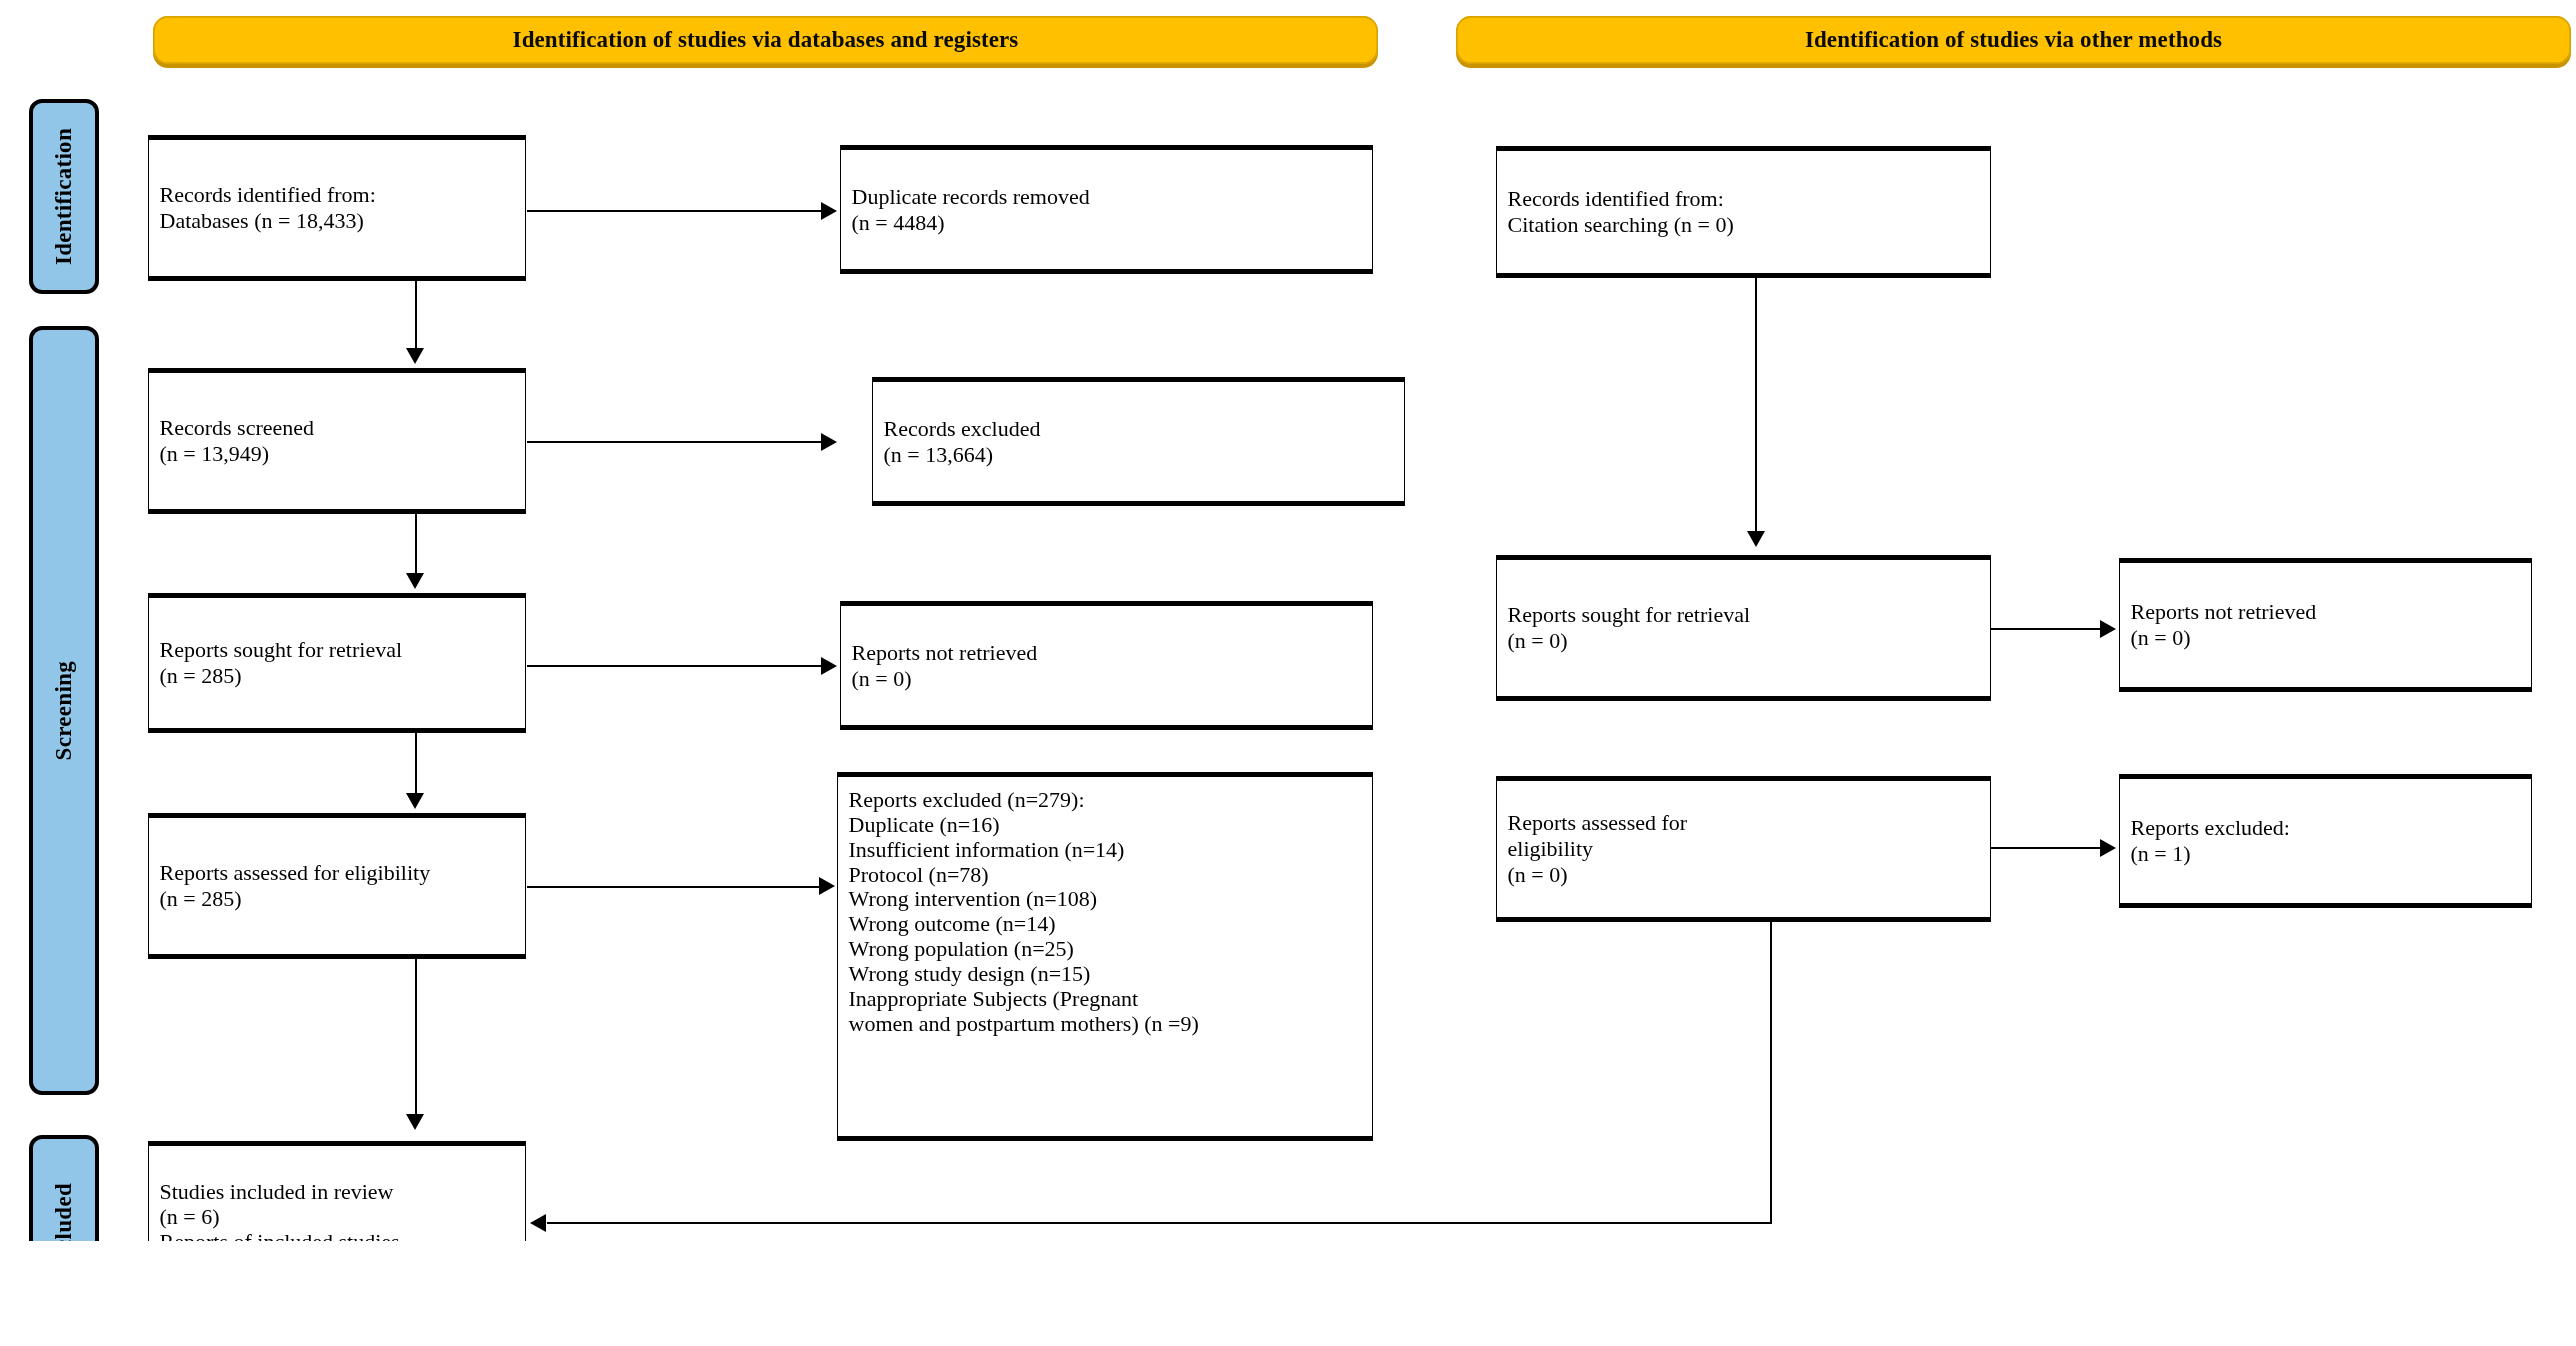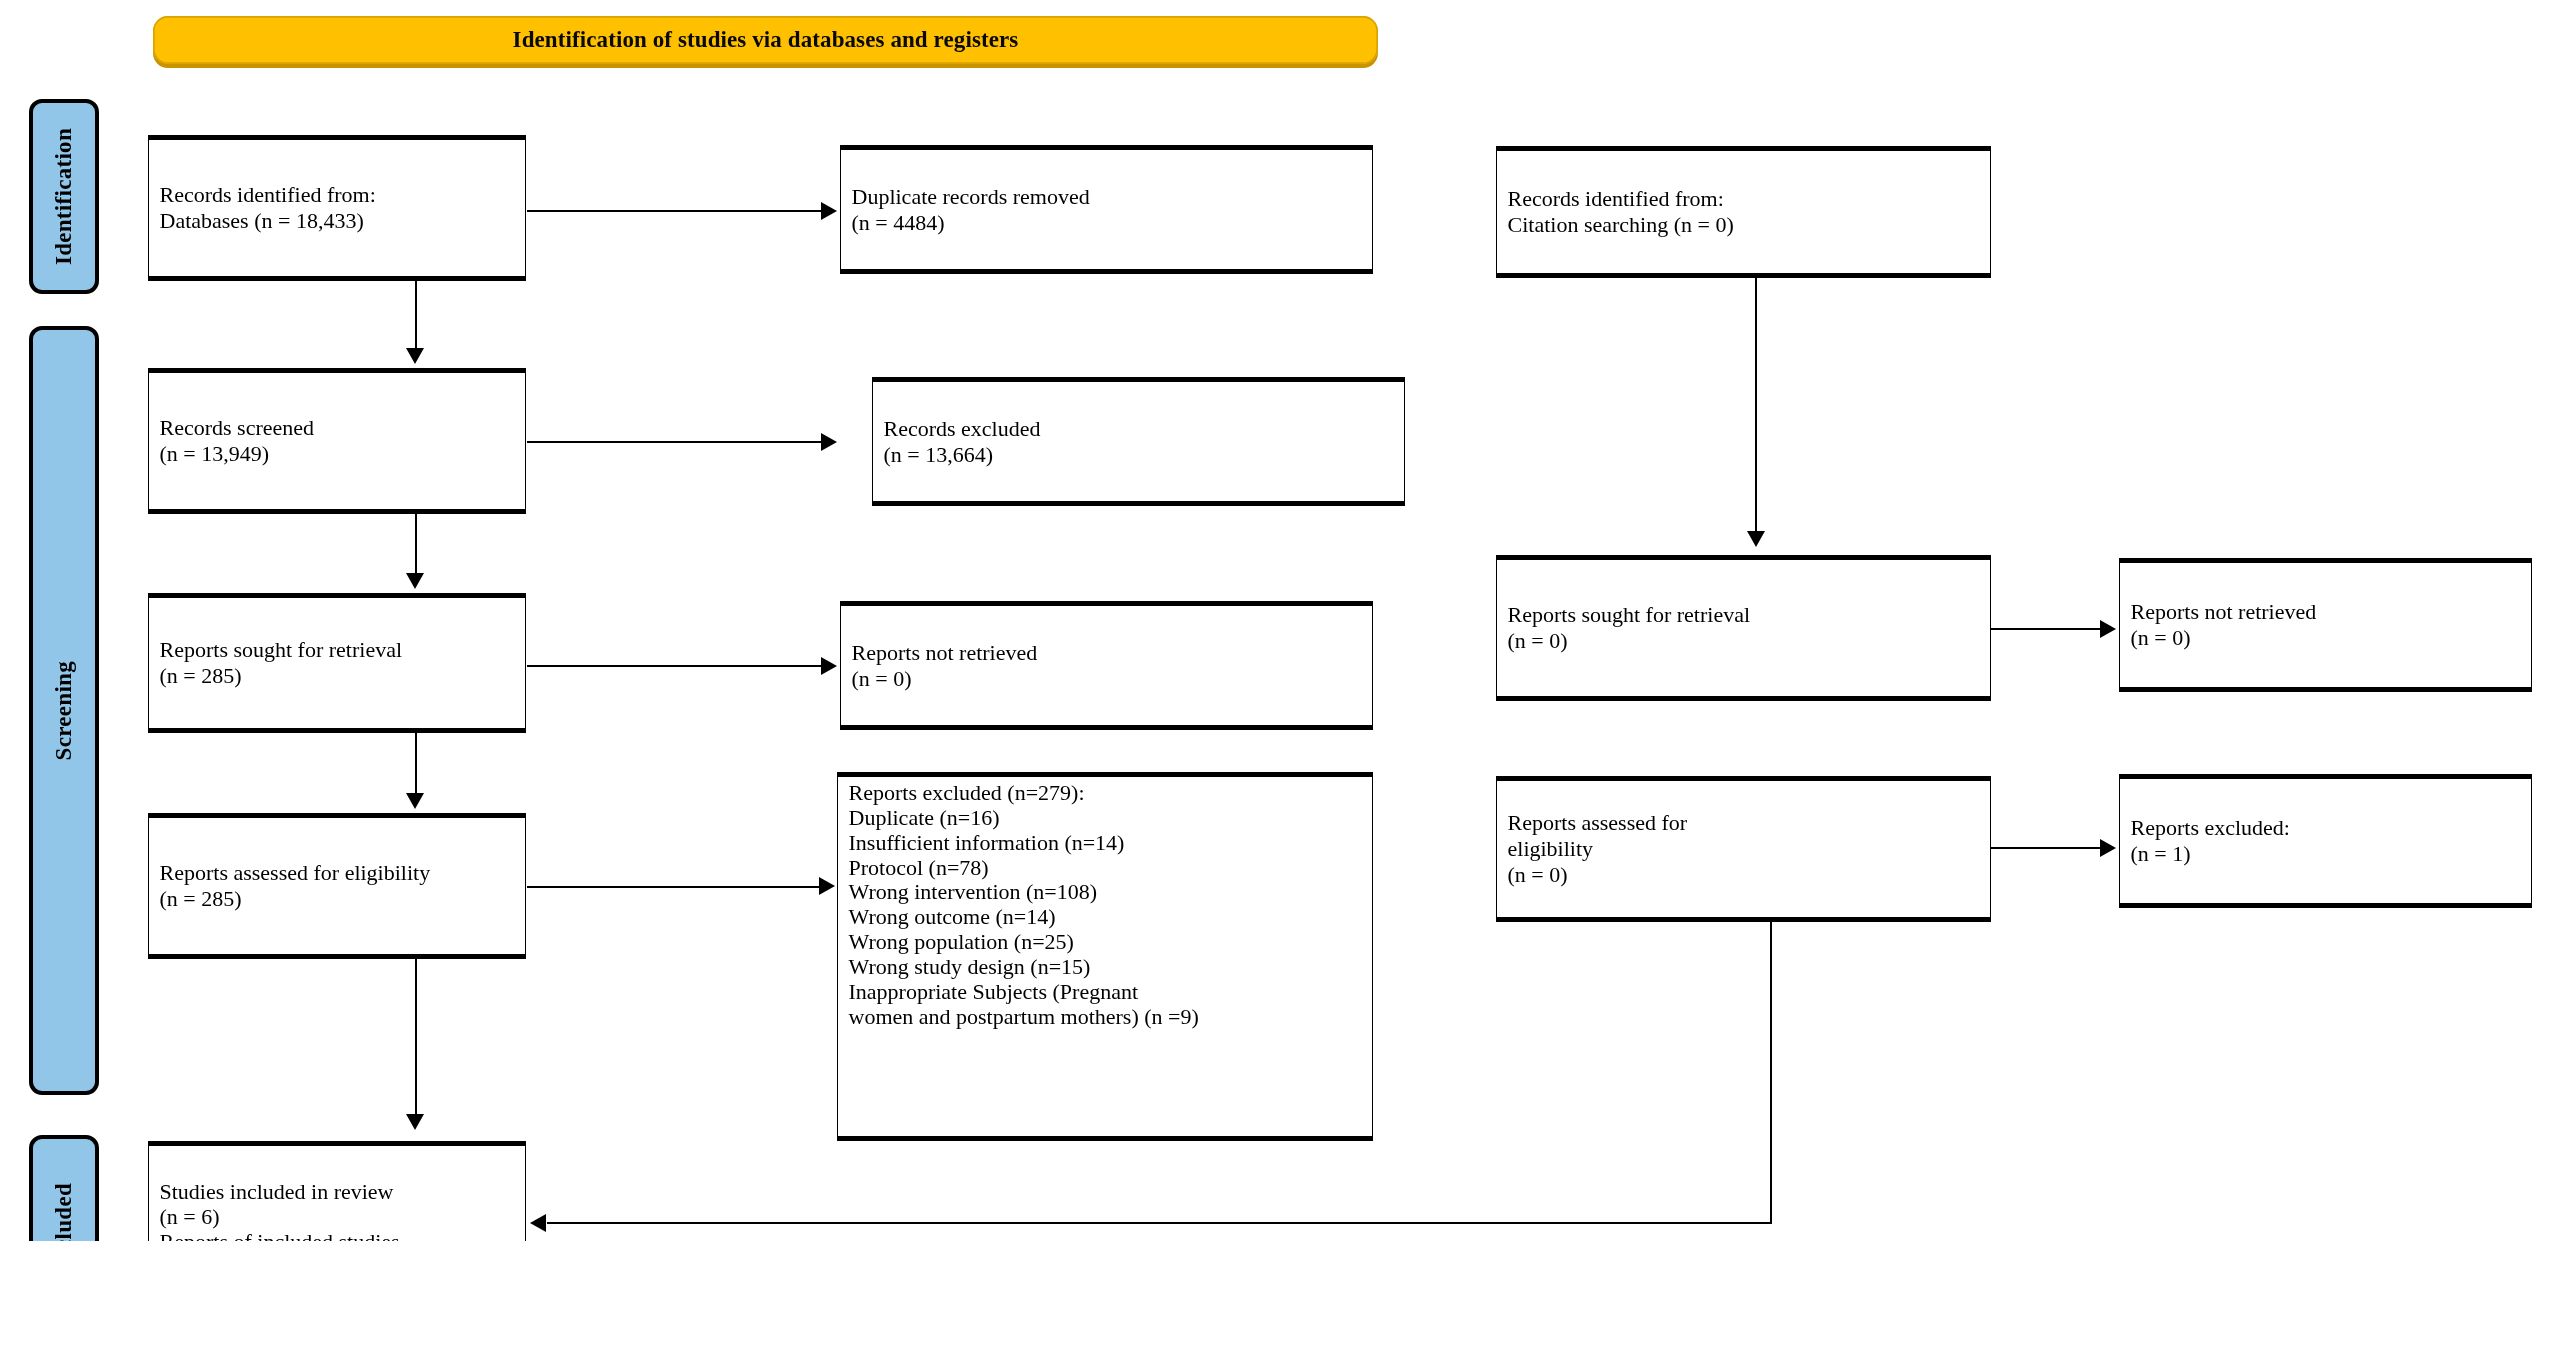--- a/index.html
+++ b/index.html
@@ -72,21 +72,21 @@
     padding: 3.5px 10.5px;
   }
   .box-text {
     font-size: 22px;
     line-height: 1.17;
     color: #000000;
     white-space: pre-line;
   }
   .box.top-align {
     align-items: flex-start;
-    padding-top: 4px;
+    padding-top: 11px;
   }
   .box.top-align .box-text {
     line-height: 1.13;
   }
 
   
   .line-h, .line-v {
     position: absolute;
     background: #000000;
   }
@@ -116,20 +116,23 @@
 </style>
 </head>
 <body>
 
 <div id="canvas">
 
   <div class="banner" style="left:153px; top:16.3px; width:1225px; height:48px;">
     <span class="banner-label">Identification of studies via databases and registers</span>
   </div>
 
+  <div class="banner" style="left:1456px; top:16.3px; width:1115px; height:48px;">
+    <span class="banner-label">Identification of studies via other methods</span>
+  </div>
 
   <div class="stage" style="left:29px; top:99px; width:70px; height:195px;">
     <span class="stage-label">Identification</span>
   </div>
 
   <div class="stage" style="left:29px; top:326px; width:70px; height:769px;">
     <span class="stage-label">Screening</span>
   </div>
 
   <div class="stage" style="left:29px; top:1135px; width:70px; height:186px;">

